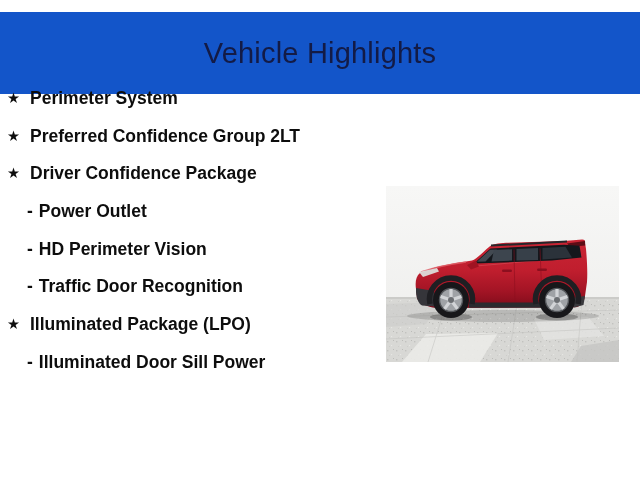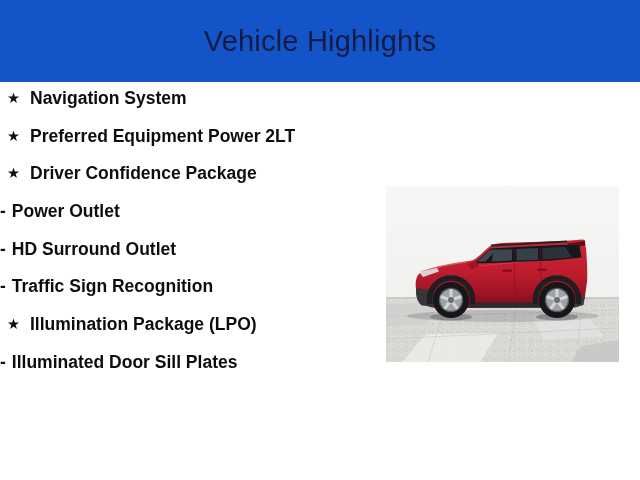--- a/index.html
+++ b/index.html
@@ -2,78 +2,78 @@
 <html><head>
 <meta charset="utf-8">
 <style>
   html,body{margin:0;padding:0;}
   body{
     width:640px;height:480px;position:relative;overflow:hidden;
     background:#ffffff;
     font-family:"Liberation Sans", sans-serif;
   }
   .header{
-    position:absolute;left:0;top:0;width:640px;height:82px;
+    position:absolute;left:0;top:12px;width:640px;height:82px;
     background:#1355c9;
     display:flex;align-items:center;justify-content:center;
   }
   .header .title{
     color:#131b46;font-size:29px;font-weight:400;letter-spacing:0.2px;
   }
   .list{
     position:absolute;left:0;top:87px;width:336px;
     color:#0d0d0d;font-weight:700;font-size:17.5px;line-height:22px;
   }
   .item{position:relative;margin-bottom:15.7px;}
   .item.star-item{padding-left:30px;}
   .item.star-item .star{
     position:absolute;left:7px;top:0px;font-size:14.5px;line-height:22px;font-weight:400;
   }
-  .item.dash-item{}
+  .item.dash-item{padding-left:27px;}
   .item.dash-item .dash{margin-right:6px;}
   .photo{
     position:absolute;left:386px;top:186px;width:233px;height:176px;
   }
   .photo svg{display:block;}
 </style>
 </head>
 <body>
 
 <div class="header">
   <div class="title">Vehicle Highlights</div>
 </div>
 
 <div class="list">
   <div class="item star-item">
     <span class="star">★</span>
-    <span>Navigation System</span>
-  </div>
-  <div class="item star-item">
-    <span class="star">★</span>
-    <span>Preferred Equipment Power 2LT</span>
+    <span>Perimeter System</span>
+  </div>
+  <div class="item star-item">
+    <span class="star">★</span>
+    <span>Preferred Confidence Group 2LT</span>
   </div>
   <div class="item star-item">
     <span class="star">★</span>
     <span>Driver Confidence Package</span>
   </div>
   <div class="item dash-item">
     <span class="dash">-</span><span>Power Outlet</span>
   </div>
   <div class="item dash-item">
-    <span class="dash">-</span><span>HD Surround Outlet</span>
-  </div>
-  <div class="item dash-item">
-    <span class="dash">-</span><span>Traffic Sign Recognition</span>
-  </div>
-  <div class="item star-item">
-    <span class="star">★</span>
-    <span>Illumination Package (LPO)</span>
-  </div>
-  <div class="item dash-item">
-    <span class="dash">-</span><span>Illuminated Door Sill Plates</span>
+    <span class="dash">-</span><span>HD Perimeter Vision</span>
+  </div>
+  <div class="item dash-item">
+    <span class="dash">-</span><span>Traffic Door Recognition</span>
+  </div>
+  <div class="item star-item">
+    <span class="star">★</span>
+    <span>Illuminated Package (LPO)</span>
+  </div>
+  <div class="item dash-item">
+    <span class="dash">-</span><span>Illuminated Door Sill Power</span>
   </div>
 </div>
 
 <div class="photo">
   <svg width="233" height="176" viewBox="0 0 233 176" xmlns="http://www.w3.org/2000/svg">
     <defs>
       <linearGradient id="wall" x1="0" y1="0" x2="0" y2="1">
         <stop offset="0" stop-color="#f7f7f6"></stop>
         <stop offset="0.8" stop-color="#efefed"></stop>
         <stop offset="1" stop-color="#e6e6e3"></stop>

